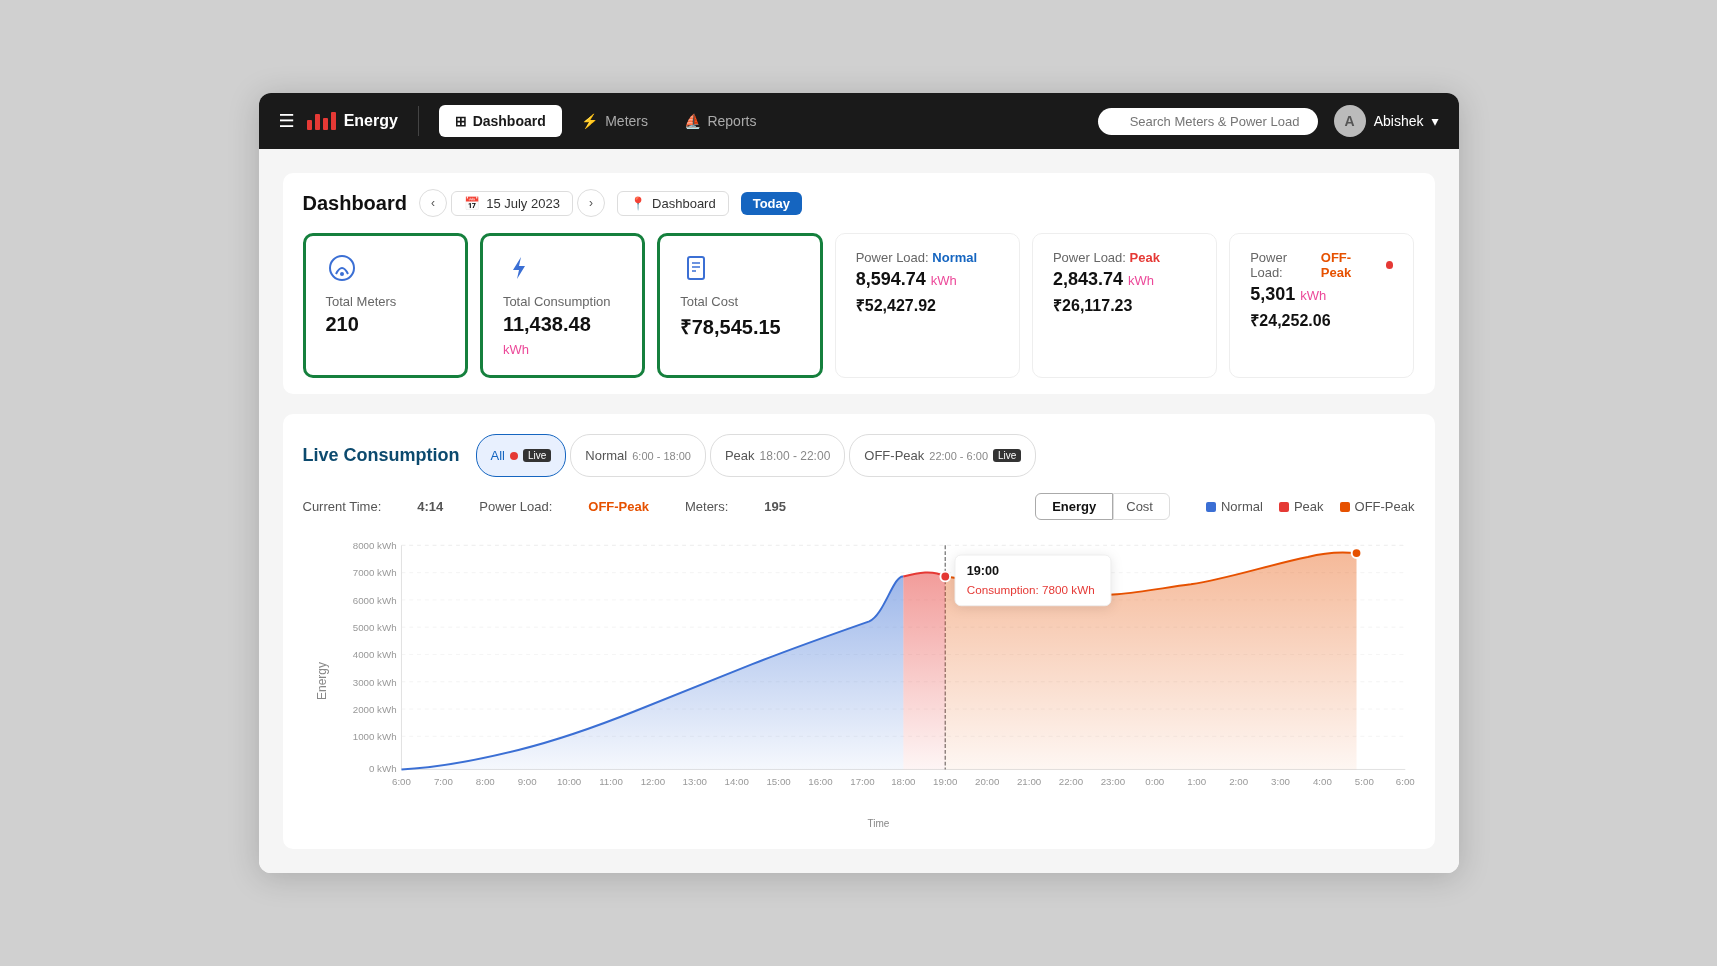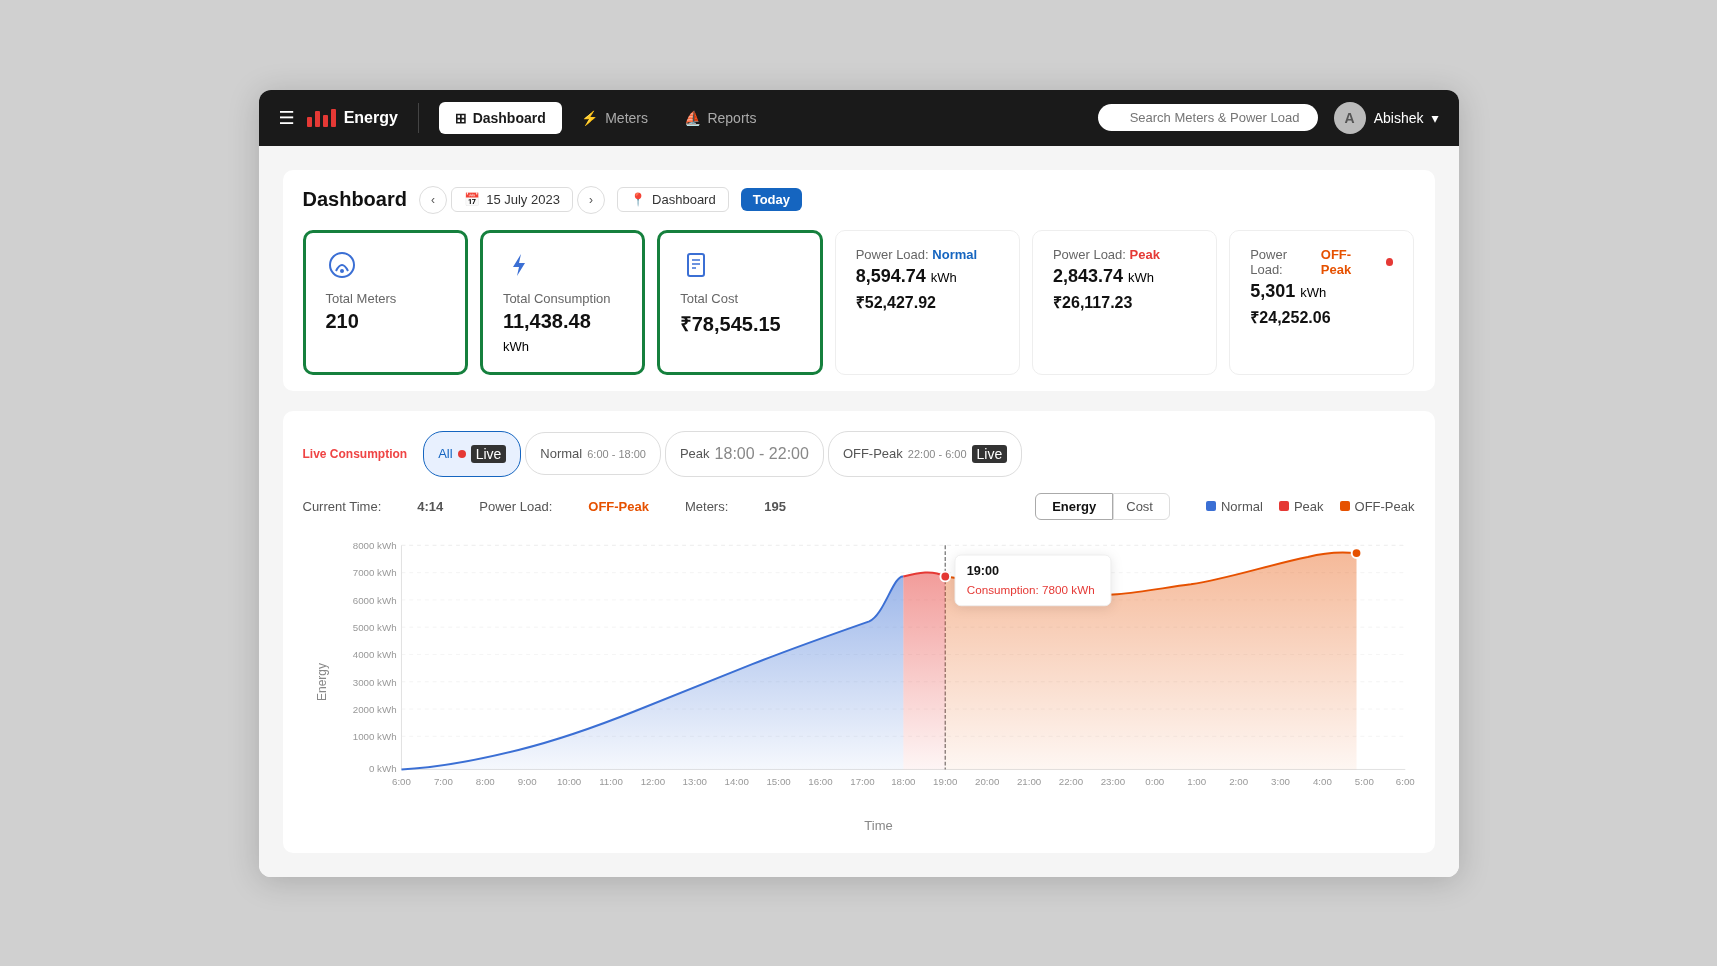--- a/index.html
+++ b/index.html
@@ -233,21 +233,21 @@
       color: #666;
       margin-bottom: 4px;
     }
     .stat-value {
       font-size: 20px;
       font-weight: 700;
       color: #111;
     }
     .stat-unit {
       font-size: 13px;
-      color: #000000;
+      color: #ec4899;
       font-weight: 400;
     }
     .power-load-card {
       background: #fff;
       border: 1px solid #eee;
       border-radius: 10px;
       padding: 16px 20px;
       flex: 1.2;
     }
     .power-load-label {
@@ -287,23 +287,23 @@
       border-radius: 10px;
       padding: 20px;
     }
     .live-header {
       display: flex;
       align-items: center;
       gap: 16px;
       margin-bottom: 16px;
     }
     .live-title {
-      font-size: 12px;
+      font-size: 18px;
       font-weight: 700;
-      color: #ef4444;
+      color: #0c4a6e;
     }
     .filter-tabs {
       display: flex;
       gap: 4px;
       align-items: center;
     }
     .filter-tab {
       padding: 13px 14px;
       border-radius: 20px;
       border: 1px solid #ddd;
@@ -322,21 +322,21 @@
     .live-dot {
       width: 8px;
       height: 8px;
       border-radius: 50%;
       background: #e53935;
       display: inline-block;
     }
     .live-badge {
       background: #333;
       color: #fff;
-      font-size: 14px;
+      font-size: 10px;
       border-radius: 3px;
       padding: 1px 5px;
     }
     .chart-meta {
       display: flex;
       align-items: center;
       gap: 36px;
       margin-bottom: 12px;
       font-size: 13px;
       color: #555;
@@ -528,21 +528,21 @@
             <span>All</span>
             <span class="live-dot"></span>
             <span class="live-badge">Live</span>
           </div>
           <div class="filter-tab">
             <span>Normal</span>
             <span style="font-size:11px;color:#888">6:00 - 18:00</span>
           </div>
           <div class="filter-tab">
             <span>Peak</span>
-            <span style="font-size:16px;color:#888">18:00 - 22:00</span>
+            <span style="font-size:12px;color:#888">18:00 - 22:00</span>
           </div>
           <div class="filter-tab">
             <span>OFF-Peak</span>
             <span style="font-size:11px;color:#888">22:00 - 6:00</span>
             <span class="live-badge">Live</span>
           </div>
         </div>
       </div>
       <div class="chart-meta">
         <span>Current Time:</span>
@@ -654,18 +654,18 @@
             <text x="919" y="256" text-anchor="middle" font-size="10" fill="#999">2:00</text>
             <text x="962" y="256" text-anchor="middle" font-size="10" fill="#999">3:00</text>
             <text x="1005" y="256" text-anchor="middle" font-size="10" fill="#999">4:00</text>
             <text x="1048" y="256" text-anchor="middle" font-size="10" fill="#999">5:00</text>
             <text x="1090" y="256" text-anchor="middle" font-size="10" fill="#999">6:00</text>
 
             <rect x="628" y="20" width="160" height="52" rx="6" fill="white" stroke="#eee" stroke-width="1" filter="drop-shadow(0 2px 6px rgba(0,0,0,0.1))"></rect>
             <text x="640" y="40" font-size="13" font-weight="bold" fill="#111">19:00</text>
             <text x="640" y="60" font-size="12" fill="#e53935">Consumption: 7800 kWh</text>
           </svg>
-          <div style="text-align:center;font-size:13px;color:#888;margin-top:2px;">Time</div>
+          <div style="text-align:center;font-size:10px;color:#888;margin-top:2px;">Time</div>
         </div>
       </div>
     </div>
   </div>
 </div>
 
 </body></html>

